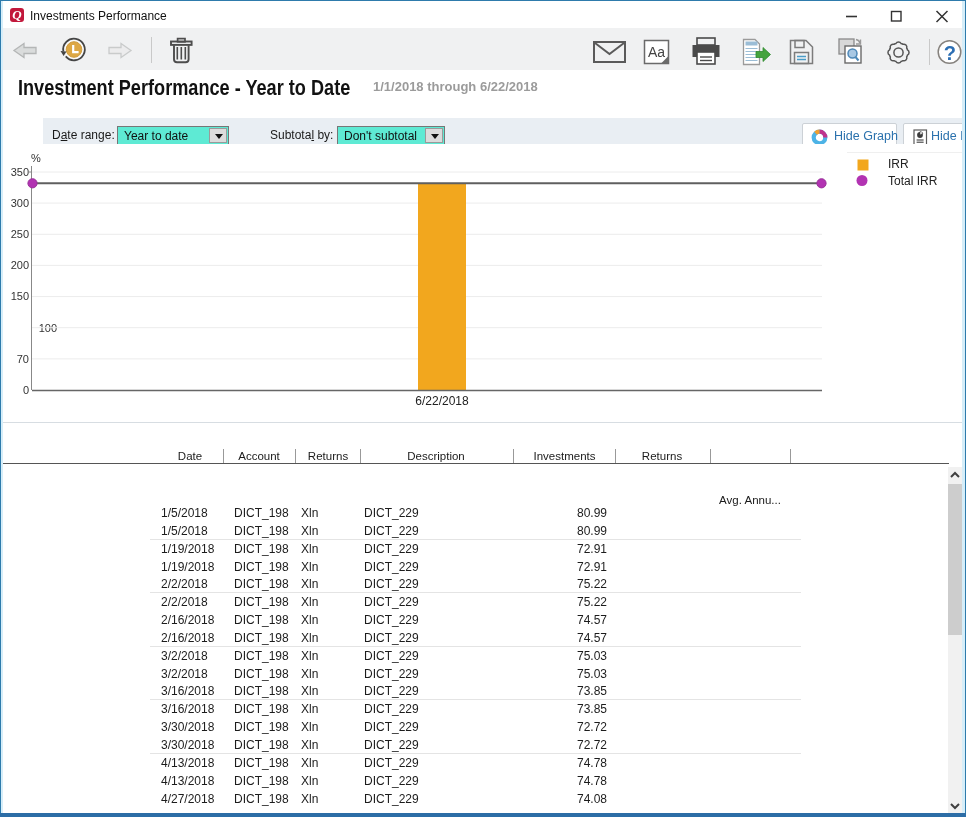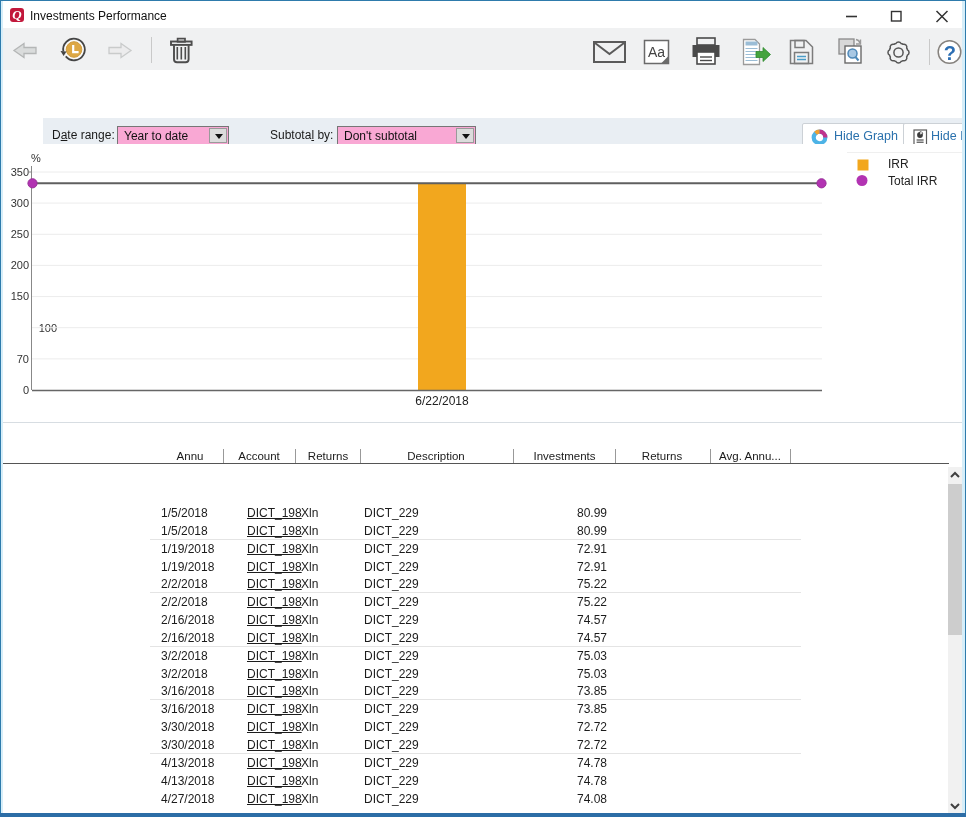--- a/index.html
+++ b/index.html
@@ -24,21 +24,21 @@
   #toolbar{left:3px;top:28px;width:959px;height:42px;background:#f0f1f2;}
 
   
   #hdr{left:3px;top:70px;width:959px;height:37px;background:#fff;}
   #htitle{left:15px;top:4.5px;font-size:22.5px;font-weight:bold;color:#121212;transform:scaleX(0.806);transform-origin:0 0;white-space:nowrap;}
   #hsub{left:370px;top:8.5px;font-size:13px;font-weight:bold;color:#9b9b9b;}
 
   
   #controls{left:3px;top:118px;width:959px;height:37px;background:#e9eef3;border-bottom:1px solid #c9d2da;box-sizing:border-box;margin-left:40px;}
   .clabel{top:10px;font-size:12px;color:#1a1a1a;}
-  .combo{top:8px;height:19px;background:#f9a8d4;border:1px solid #767676;box-sizing:border-box;font-size:12px;color:#111;}
+  .combo{top:8px;height:19px;background:#5eead4;border:1px solid #767676;box-sizing:border-box;font-size:12px;color:#111;}
   .combo .ctext{position:absolute;left:6px;top:2px;}
   .combo .cbtn{position:absolute;right:1px;top:1px;bottom:1px;width:18px;background:#dcdcdc;border:1px solid #9a9a9a;box-sizing:border-box;}
   .combo .tri{position:absolute;right:5px;top:7px;width:0;height:0;border-left:4px solid transparent;border-right:4px solid transparent;border-top:5px solid #111;}
   .hbtn{top:5px;height:27px;background:#fff;border:1px solid #ccd1d6;box-sizing:border-box;border-radius:2px;color:#2a71ad;font-size:12.5px;white-space:nowrap;}
   .hbtn span{position:absolute;top:5px;}
 
   
   #chart{left:3px;top:144px;width:959px;height:279px;background:#fff;border-bottom:1px solid #d7dde2;box-sizing:border-box;}
   .ylab{position:absolute;width:26px;text-align:right;font-size:11px;color:#333;left:0;}
   #xlab{position:absolute;left:393px;top:250px;width:92px;text-align:center;font-size:12px;color:#222;}
@@ -47,21 +47,21 @@
   
   #thead-line{left:3px;top:463px;width:946px;height:1px;background:#555;}
   .th{position:absolute;top:450px;font-size:11.5px;color:#1a1a1a;text-align:center;}
   .tick{position:absolute;top:449px;width:1px;height:14px;background:#999;}
   #grp{left:150px;top:485px;width:651px;height:19px;background:linear-gradient(#f6f6f6,#e7e7e7);border-bottom:1px solid #dadada;box-sizing:border-box;}
   #grp span{position:absolute;left:11px;top:3px;font-weight:bold;font-size:12px;color:#111;}
   #rows{left:150px;top:504px;width:651px;height:309px;overflow:hidden;}
   .row{position:relative;width:651px;height:17.85px;font-size:12px;color:#1c1c1c;}
   .row.sep{border-bottom:1px solid #e4e4e4;height:16.85px;}
   .c1{position:absolute;left:11px;top:2px;}
-  .c2{position:absolute;left:97px;top:2px;text-decoration:underline;}
+  .c2{position:absolute;left:84px;top:2px;}
   .c3{position:absolute;left:151px;top:2px;}
   .c4{position:absolute;left:214px;top:2px;}
   .c5{position:absolute;left:356px;top:2px;width:101px;text-align:right;}
   .neg{color:#c00000;}
 
   
   #sbar{left:948px;top:467px;width:14px;height:346px;background:#f1f1f1;}
   #sthumb{position:absolute;left:0;top:17px;width:14px;height:151px;background:#cdcdcd;}
 </style>
 </head>
@@ -161,35 +161,39 @@
       </g>
 
       <line x1="929.5" y1="9" x2="929.5" y2="35" stroke="#c9c9c9" stroke-width="1"></line>
 
       <circle cx="949.5" cy="22" r="11.3" fill="#fff" stroke="#86827e" stroke-width="1.5"></circle>
       <text x="943.8" y="29.5" font-family="Liberation Sans" font-size="20" font-weight="bold" fill="#2d6fb4">?</text>
       </g>
     </svg>
   </div>
 
+  <div id="hdr" class="abs">
+    <div id="htitle" class="abs">Investment Performance - Year to Date</div>
+    <div id="hsub" class="abs">1/1/2018 through 6/22/2018</div>
+  </div>
 
   <div id="controls" class="abs">
     <div class="clabel abs" style="left:9px;">D<u>a</u>te range:</div>
     <div class="combo abs" style="left:74px;width:112px;">
         <span class="ctext">Year to date</span>
         <span class="cbtn"></span>
         <span class="tri"></span>
       </div>
     <div class="clabel abs" style="left:227px;">Subtota<u>l</u> by:</div>
-    <div class="combo abs" style="left:294px;width:139px;">
+    <div class="combo abs" style="left:294px;width:108px;">
         <span class="ctext">Don't subtotal</span>
         <span class="cbtn"></span>
         <span class="tri"></span>
       </div>
-    <div class="hbtn abs" style="left:759px;width:111px;">
+    <div class="hbtn abs" style="left:759px;width:95px;">
       <svg style="position:absolute;left:8px;top:5px" width="17" height="17" viewBox="0 0 17 17">
         <circle cx="8.5" cy="8.5" r="5.8" fill="none" stroke="#4db3e6" stroke-width="4.2"></circle>
         <path d="M8.5 2.7 A 5.8 5.8 0 0 1 14.3 8.5" fill="none" stroke="#c0348c" stroke-width="4.2"></path>
         <path d="M4.6 4.2 A 5.8 5.8 0 0 1 8.5 2.7" fill="none" stroke="#f0a030" stroke-width="4.2"></path>
       </svg>
       <span style="left:31px;">Hide Graph</span>
     </div>
     <div class="hbtn abs" style="left:860px;width:98px;">
       <svg style="position:absolute;left:9px;top:5px" width="16" height="17" viewBox="0 0 16 17">
         <rect x="1" y="1" width="12.5" height="15" fill="#fff" stroke="#5a5a5a" stroke-width="1.2"></rect>
@@ -231,27 +235,27 @@
       <circle cx="818.5" cy="39.3" r="4.6" fill="#b233b2" stroke="#993099" stroke-width="1"></circle>
       <rect x="854.5" y="15.5" width="11" height="11" fill="#f2a71e"></rect>
       <circle cx="859" cy="36.5" r="5.5" fill="#b233b2"></circle>
     </svg>
     <div class="abs" style="left:844px;top:8px;width:115px;height:1px;background:#efefef;"></div>
     <div class="legtxt" style="top:13px;">IRR</div>
     <div class="legtxt" style="top:29.5px;">Total IRR</div>
     <div id="xlab">6/22/2018</div>
   </div>
 
-  <div class="th abs" style="left:160px;width:60px;">Annu</div>
+  <div class="th abs" style="left:160px;width:60px;">Date</div>
   <div class="th abs" style="left:226px;width:66px;">Account</div>
   <div class="th abs" style="left:298px;width:60px;">Returns</div>
   <div class="th abs" style="left:365px;width:142px;">Description</div>
   <div class="th abs" style="left:517px;width:95px;">Investments</div>
   <div class="th abs" style="left:618px;width:88px;">Returns</div>
-  <div class="th abs" style="left:712px;width:76px;">Avg. Annu...</div>
+  <div class="th abs" style="left:712px;width:76px;margin-top:44px;">Avg. Annu...</div>
   <div class="tick abs" style="left:223px;"></div>
   <div class="tick abs" style="left:295px;"></div>
   <div class="tick abs" style="left:360px;"></div>
   <div class="tick abs" style="left:513px;"></div>
   <div class="tick abs" style="left:615px;"></div>
   <div class="tick abs" style="left:710px;"></div>
   <div class="tick abs" style="left:790px;"></div>
   <div id="thead-line" class="abs"></div>
 
 

